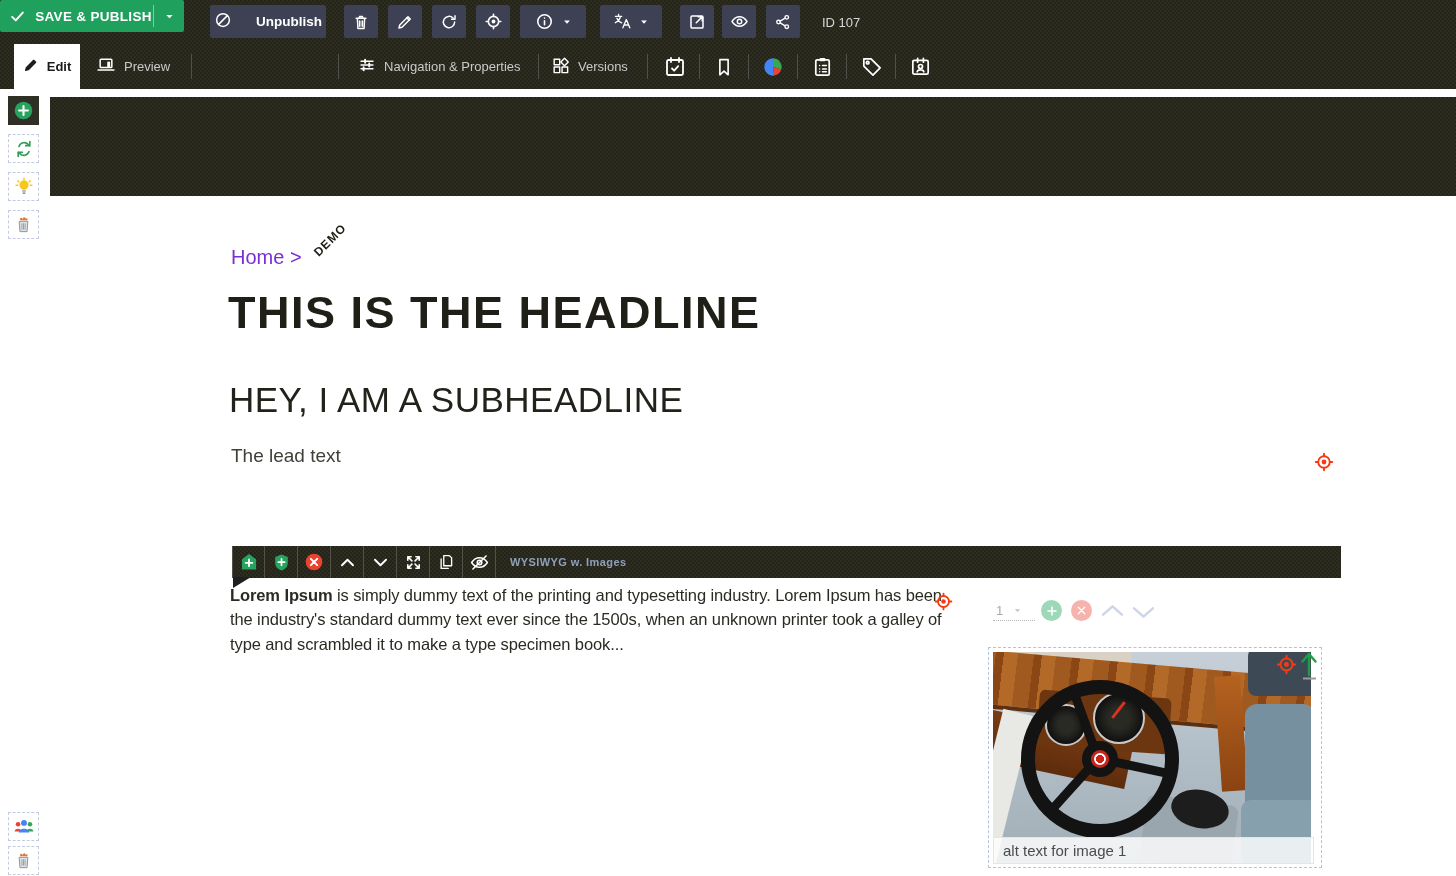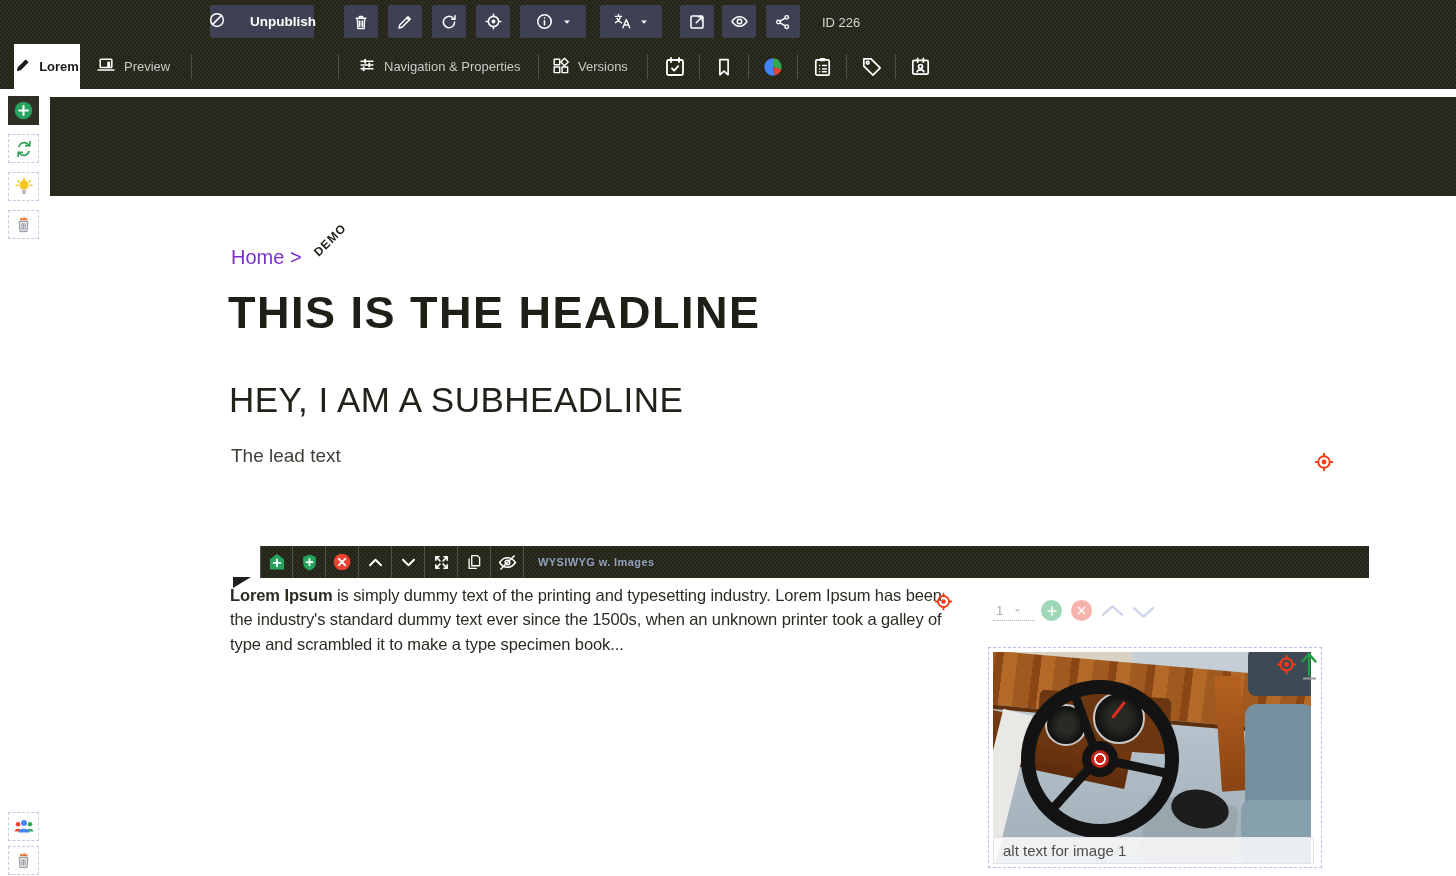--- a/index.html
+++ b/index.html
@@ -10,21 +10,21 @@
   .si{stroke:#fff;fill:none;stroke-width:2;stroke-linecap:round;stroke-linejoin:round;}
   .sik{stroke:#1d1d1d;fill:none;stroke-width:2;stroke-linecap:round;stroke-linejoin:round;}
   
   #admin-bar{left:0;top:0;width:1456px;height:44px;}
   .tbtn{position:absolute;top:5px;height:33px;background:#3e4154;border-radius:2px;display:flex;align-items:center;justify-content:center;color:#fff;cursor:pointer;}
   .icon34{width:34px;}
   #save-btn{left:14px;top:6px;width:184px;height:32px;background:#1fa05c;border-radius:2px;display:flex;align-items:center;color:#fff;font-size:13.5px;font-weight:bold;cursor:pointer;}
   #save-btn .lbl{flex:1;text-align:center;letter-spacing:.3px;}
   #save-btn .split{width:1px;height:22px;background:rgba(255,255,255,.45);}
   #save-btn .car{width:30px;display:flex;justify-content:center;}
-  #unpublish-btn{left:210px;width:104px;font-size:13.5px;font-weight:bold;gap:24px;}
+  #unpublish-btn{left:210px;width:116px;font-size:13.5px;font-weight:bold;gap:24px;}
   .idtext{color:#d6d6d6;font-size:13px;}
   
   #tab-bar{left:0;top:44px;width:1456px;height:45px;}
   .tab{position:absolute;top:44px;height:45px;display:flex;align-items:center;gap:8px;color:#c9c9c9;font-size:13px;cursor:pointer;}
   .vsep{position:absolute;top:54px;width:1px;height:25px;background:#50504a;}
   #tab-edit{left:14px;top:44px;width:66px;height:45px;background:#fff;color:#1c1c1c;justify-content:center;font-weight:bold;}
   .icontab{position:absolute;top:44px;width:38px;height:45px;display:flex;align-items:center;justify-content:center;cursor:pointer;}
   
   .railbox{position:absolute;left:8px;width:31px;height:29px;border:1px dashed #c3cbe0;background:#fff;display:flex;align-items:center;justify-content:center;cursor:pointer;}
   
@@ -36,21 +36,21 @@
   #logo-text{position:absolute;left:276px;top:128px;color:#fff;cursor:pointer;}
   #logo-name{font-size:23px;font-weight:bold;letter-spacing:1.5px;}
   #logo-sub{font-size:13px;letter-spacing:2.5px;margin-top:1px;}
   
   #breadcrumb{left:231px;top:246px;font-size:20px;color:#7b2fd0;}
   #headline{left:228px;top:287px;font-size:45px;font-weight:800;letter-spacing:1.5px;color:#1f1f17;white-space:nowrap;}
   #subheadline{left:229px;top:380px;font-size:35px;font-weight:400;letter-spacing:.5px;color:#22221b;white-space:nowrap;}
   #leadtext{left:231px;top:445px;font-size:19px;color:#3f3f38;}
   .droptarget{position:absolute;width:22px;height:22px;cursor:pointer;}
   
-  #wys-bar{left:232px;top:546px;width:1109px;height:32px;display:flex;align-items:center;margin-left:28px;}
+  #wys-bar{left:232px;top:546px;width:1109px;height:32px;display:flex;align-items:center;}
   .wcell{width:33px;height:32px;border-right:1px solid #52524a;display:flex;align-items:center;justify-content:center;cursor:pointer;}
   .wcell:first-child{border-left:1px solid #52524a;}
   #wys-label{margin-left:14px;font-size:11px;font-weight:bold;color:#90a0bc;letter-spacing:.4px;}
   #wys-pointer{position:absolute;left:233px;top:577px;width:0;height:0;border-top:11px solid #1f1f1f;border-right:18px solid transparent;}
   #wys-text{left:230px;top:583px;width:722px;font-size:16.5px;line-height:24.4px;color:#2b2b24;letter-spacing:-.1px;cursor:text;}
   
   .fadegreen{background:#9ed8b9;}
   .fadered{background:#f5b3ac;}
   .ctrl-circle{position:absolute;top:600px;width:21px;height:21px;border-radius:50%;display:flex;align-items:center;justify-content:center;color:#fff;font-size:14px;font-weight:bold;cursor:pointer;}
   #img-index{left:993px;top:600px;width:42px;height:21px;border-bottom:1px dotted #b5b5b5;color:#a9a9a9;font-size:13px;display:flex;align-items:center;gap:10px;cursor:pointer;padding-left:3px;}
@@ -58,20 +58,34 @@
   #car-img{left:993px;top:652px;width:318px;height:211px;overflow:hidden;background:linear-gradient(180deg,#c7d0d8 0%,#b3bfc8 45%,#a2aeb6 100%);cursor:pointer;}
   .cpart{position:absolute;}
   #alt-input{left:993px;top:837px;width:321px;height:27px;background:rgba(255,255,255,.82);border:1px solid #e4e4ef;font-size:15px;color:#4c4c4c;padding-left:9px;font-family:"Liberation Sans",sans-serif;outline:none;}
 </style>
 </head>
 <body>
 
 <div id="screen">
 
   <div id="admin-bar" class="abs tex">
+    <div id="save-btn">
+      <span style="width:34px;display:flex;justify-content:center;">
+        <svg width="17" height="17" viewBox="0 0 24 24" class="si" style="stroke-width:2.8">
+            <path d="M4.5 12.5l5 5L19.5 6.5"></path>
+          </svg>
+      </span>
+      <span class="lbl">SAVE &amp; PUBLISH</span>
+      <span class="split"></span>
+      <span class="car">
+        <svg width="11" height="11" viewBox="0 0 24 24">
+            <path d="M5 8.5h14L12 16z" fill="#fff"></path>
+          </svg>
+      </span>
+    </div>
 
     <div class="tbtn" id="unpublish-btn">
       <span>
         <svg width="18" height="18" viewBox="0 0 24 24" class="si">
             <circle cx="12" cy="12" r="8.5"></circle>
             <path d="M6.2 17.8L17.8 6.2"></path>
           </svg>
       </span>
       <span>Unpublish</span>
     </div>
@@ -134,32 +148,32 @@
         </svg>
     </div>
     <div class="tbtn icon34" style="left:766px">
       <svg width="18" height="18" viewBox="0 0 24 24" class="si" style="stroke-width:1.8">
           <circle cx="6" cy="12" r="2.4"></circle>
           <circle cx="17" cy="5.8" r="2.4"></circle>
           <circle cx="17" cy="18.2" r="2.4"></circle>
           <path d="M8.2 10.8l6.6-3.9M8.2 13.2l6.6 3.9"></path>
         </svg>
     </div>
-    <div class="abs idtext" style="left:822px;top:15px">ID 226</div>
+    <div class="abs idtext" style="left:822px;top:15px">ID 107</div>
   </div>
 
   <div id="tab-bar" class="abs tex"></div>
 
   <div class="tab" id="tab-edit">
     <span>
       <svg width="16" height="16" viewBox="0 0 24 24" class="sik">
           <path d="M4 20l1-4L16 5l3 3L8 19z" fill="#1d1d1d"></path>
         </svg>
     </span>
-    <span>Lorem</span>
+    <span>Edit</span>
   </div>
 
   <div class="tab" style="left:96px">
     <span>
       <svg width="20" height="20" viewBox="0 0 24 24" class="si" style="stroke-width:1.8">
           <rect x="5" y="5" width="14" height="10" rx="1"></rect>
           <path d="M2.5 18h19"></path>
           <rect x="13.5" y="8" width="3.5" height="7" fill="#fff" stroke="none"></rect>
         </svg>
     </span>

